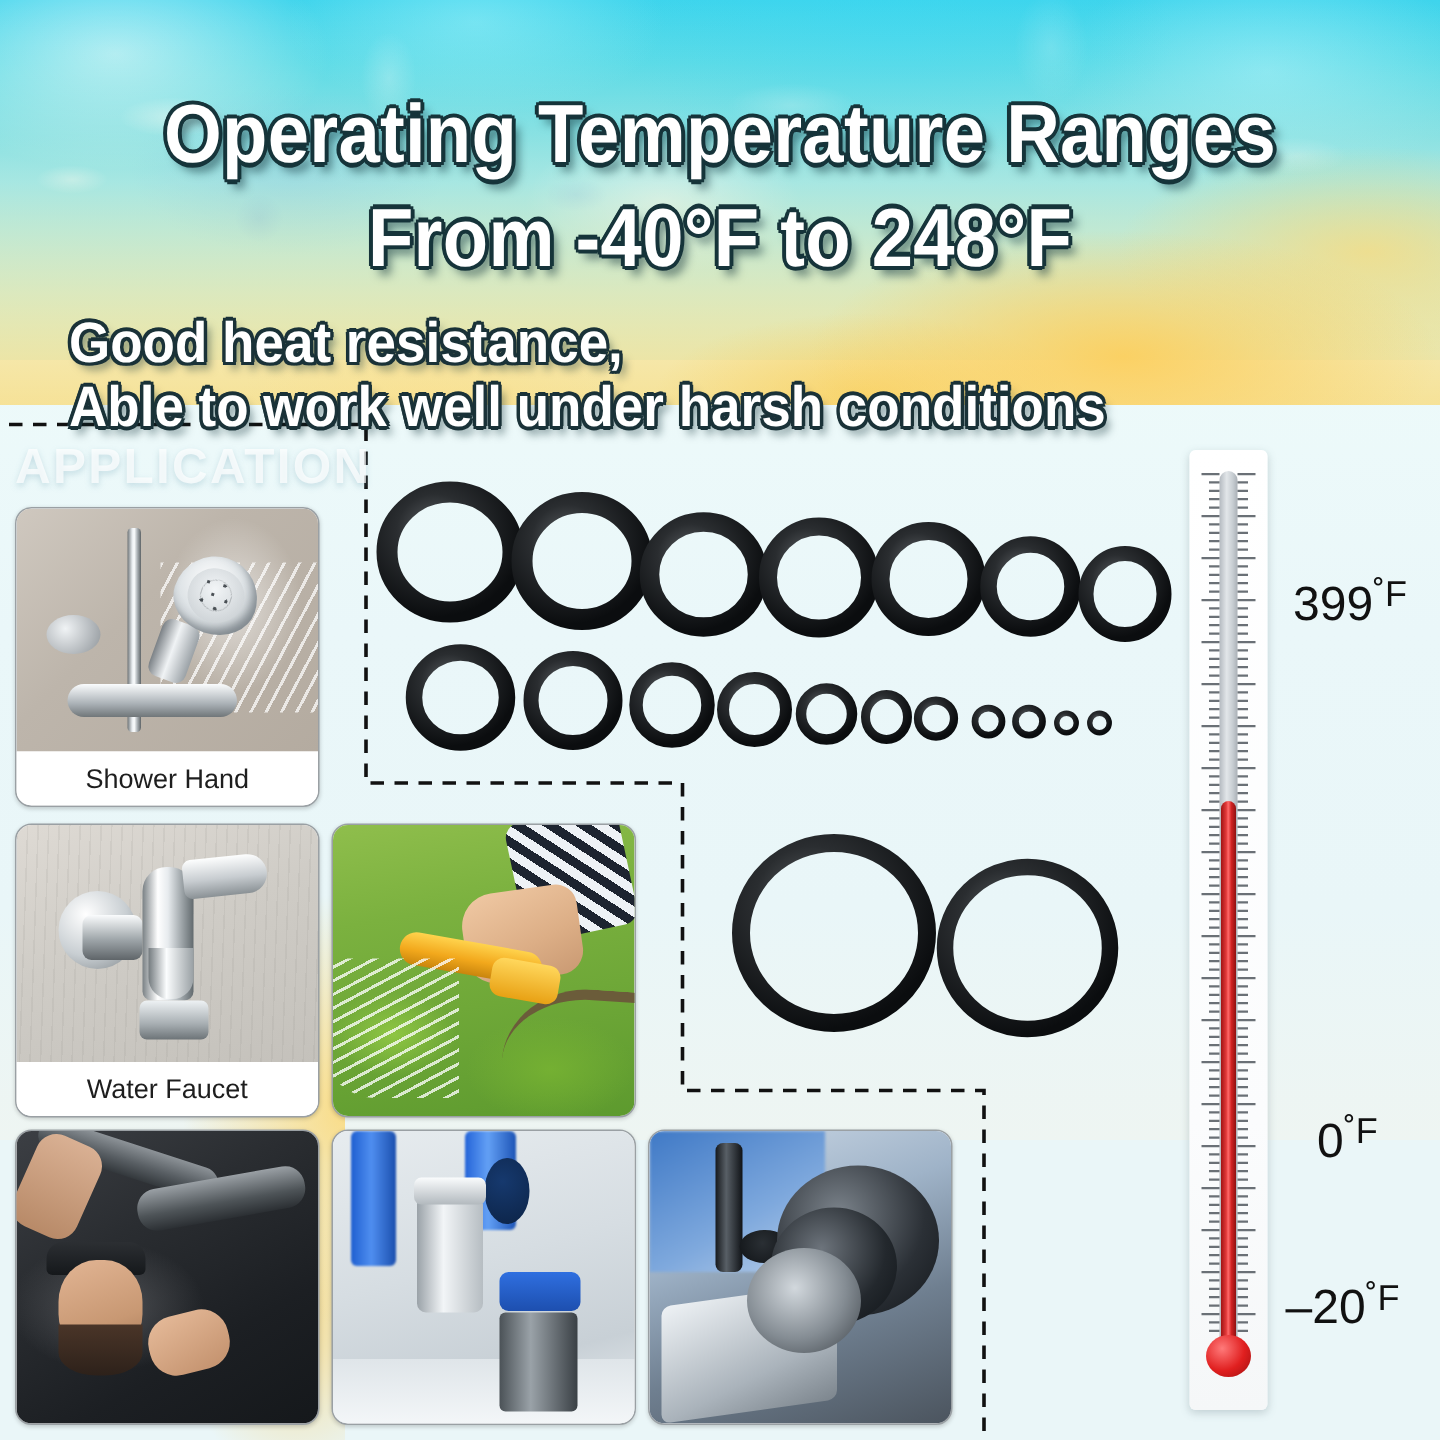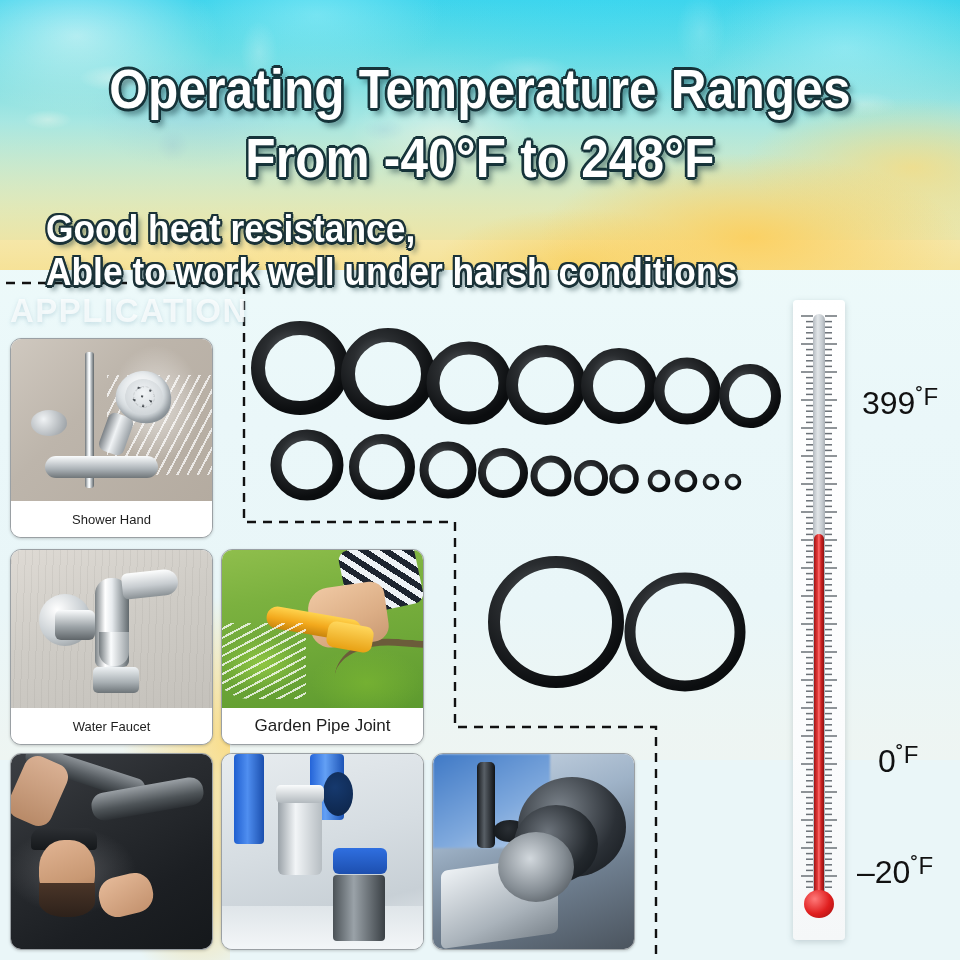--- a/index.html
+++ b/index.html
@@ -102,21 +102,21 @@
     border:1.5px solid #9aa0a4;
     border-radius:11px;
     overflow:hidden;
     box-shadow:0 1px 3px rgba(0,0,0,.18);
     display:flex; flex-direction:column;
   }
   .card-photo { flex:1 1 auto; position:relative; overflow:hidden; }
   .card-label {
     height:36px; background:#ffffff;
     display:flex; align-items:center; justify-content:center;
-    font-size:13px; color:#1e1e1e; white-space:nowrap;
+    font-size:18px; color:#1e1e1e; white-space:nowrap;
   }
   .card-label.small { font-size:17px; }
 
   
   .ph-shower {
     position:absolute; inset:0;
     background:
       radial-gradient(ellipse 70px 90px at 72% 40%, rgba(255,255,255,.55), rgba(255,255,255,0) 65%),
       linear-gradient(135deg,#cfc8bf 0%, #bdb5ab 40%, #b4aba0 100%);
   }
@@ -353,21 +353,20 @@
 <div class="card" style="left:221px; top:549px; width:203px; height:196px;">
   <div class="card-photo">
     <div class="ph-garden"></div>
       <div class="gd-hose"></div>
       <div class="gd-sleeve"></div>
     <div class="gd-hand"></div>
       <div class="gd-nozzle"></div>
       <div class="gd-grip"></div>
       <div class="gd-mist"></div>
   </div>
-  <div class="card-label small">Garden Pipe Joint</div>
 </div>
 
 <div class="card" style="left:10px;  top:753px; width:203px; height:197px;">
   <div class="card-photo">
     <div class="ph-auto"></div>
       <div class="au-pipe1"></div>
       <div class="au-pipe2"></div>
     <div class="au-arm"></div>
       <div class="au-cap"></div>
       <div class="au-face"></div>

